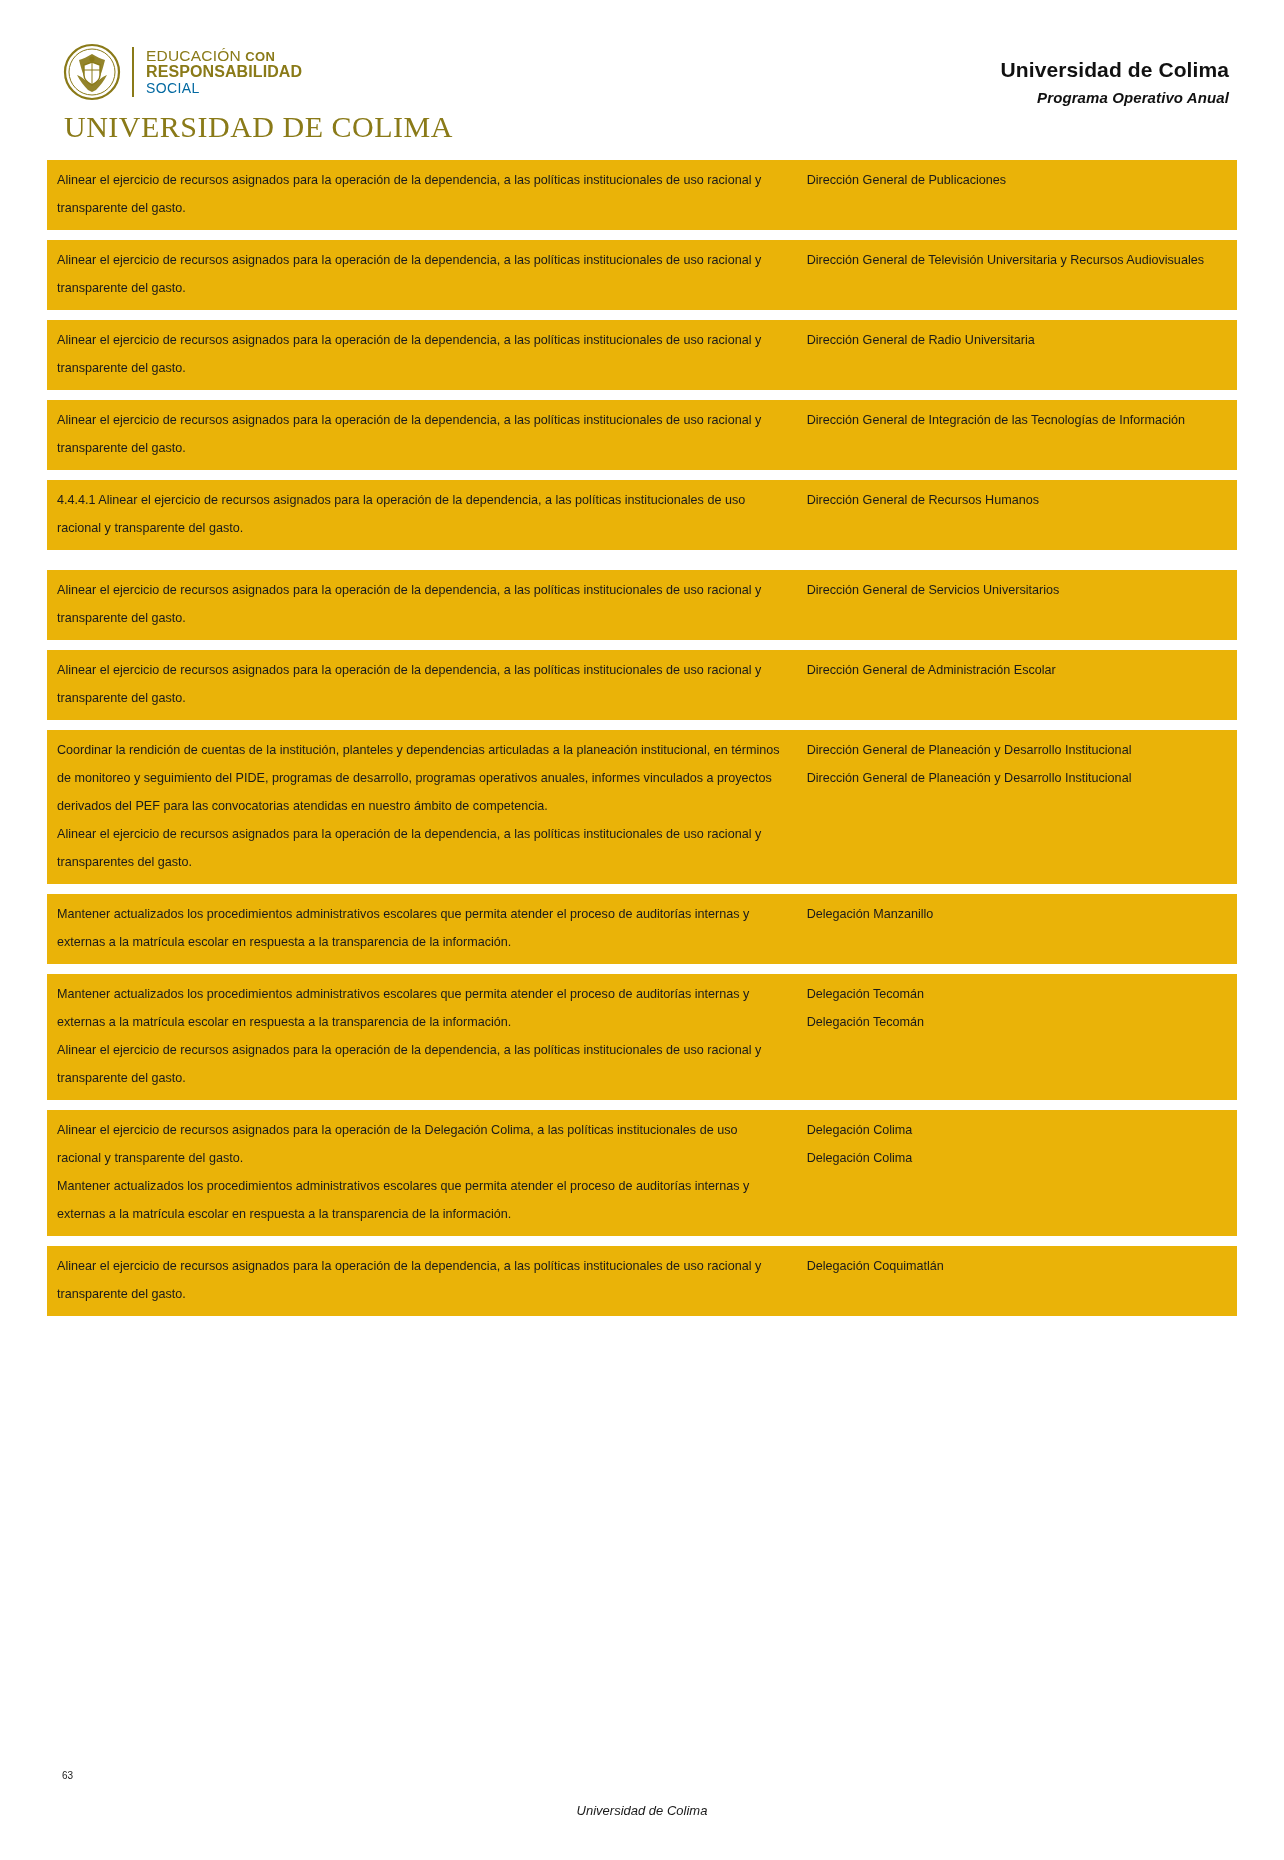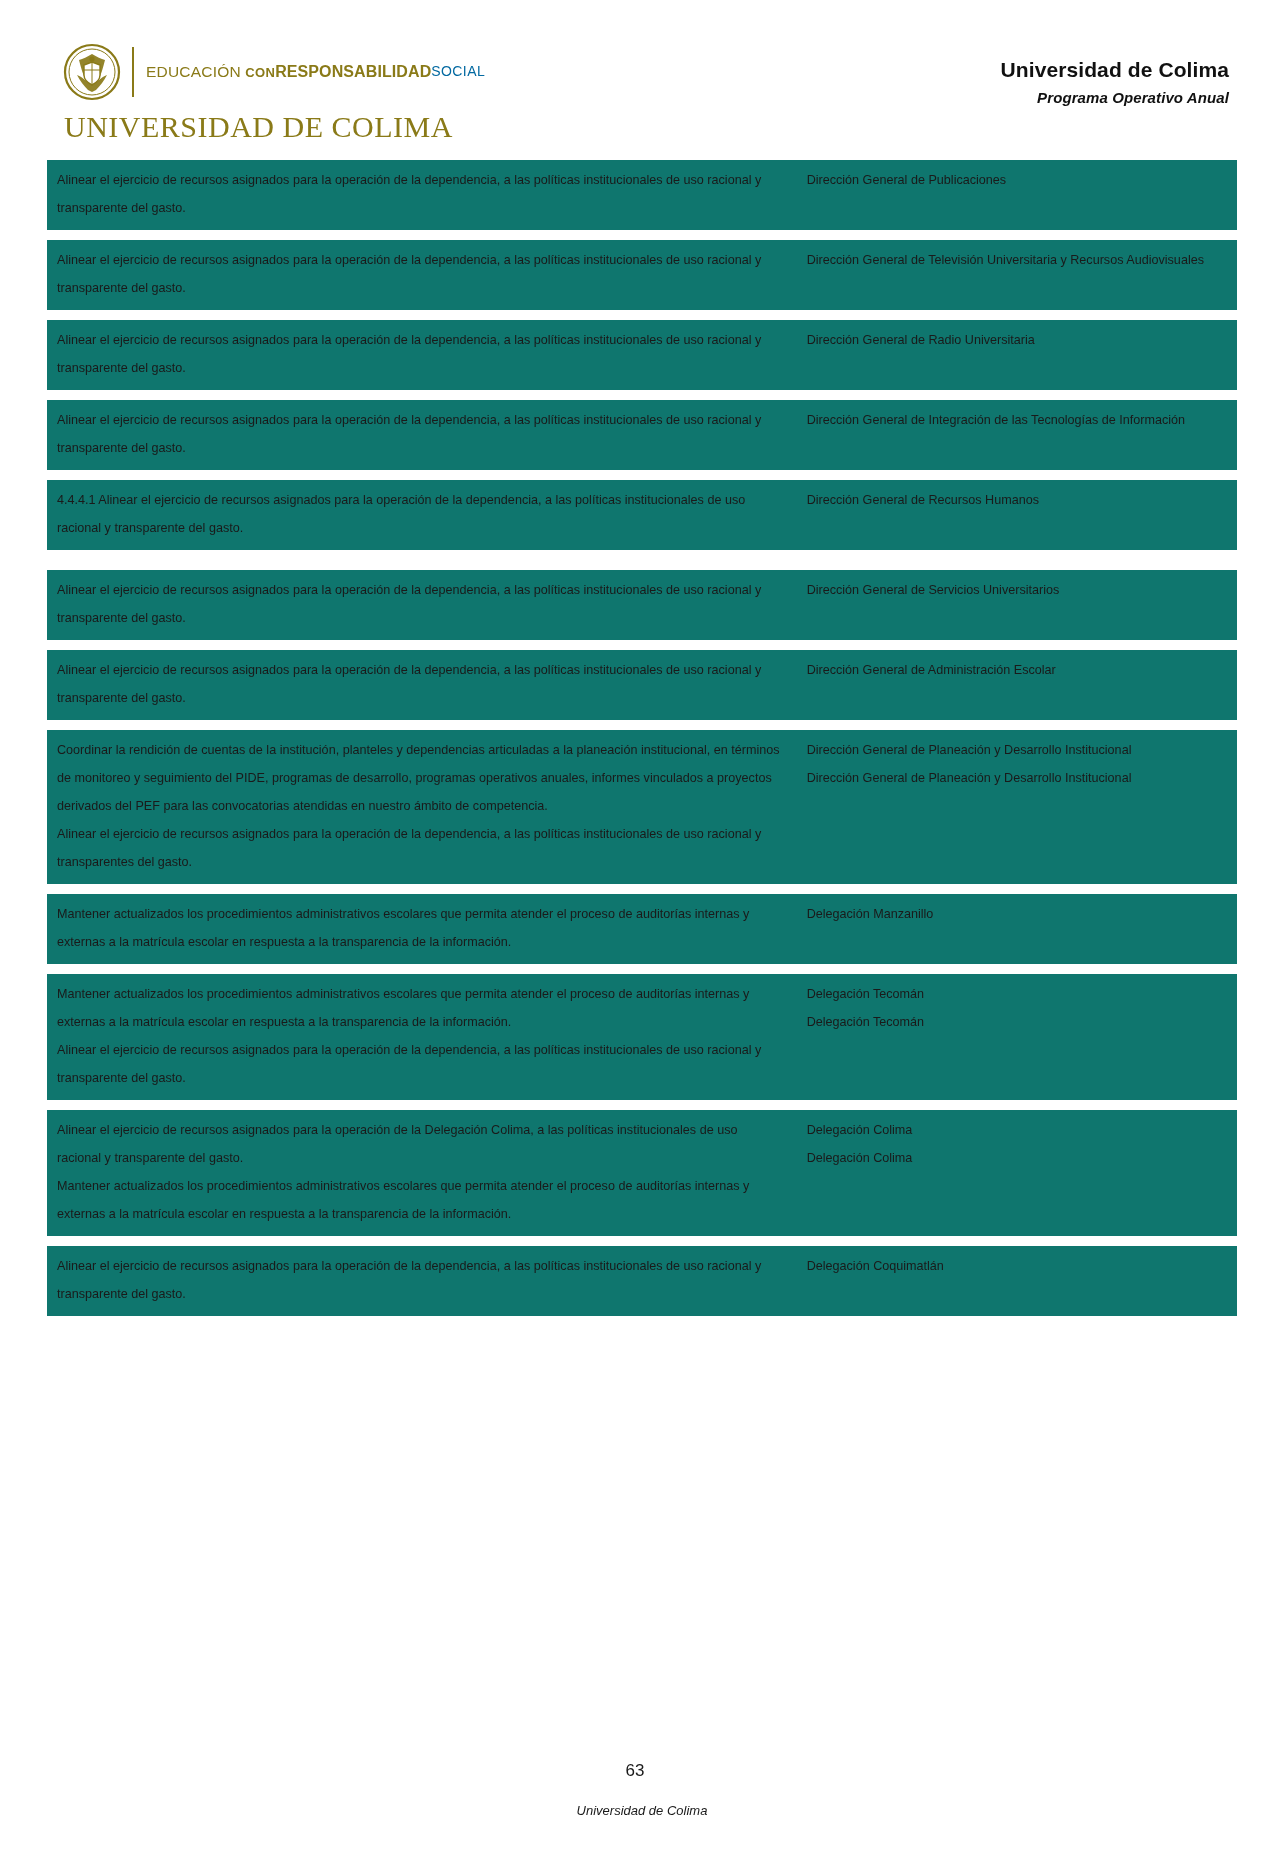--- a/index.html
+++ b/index.html
@@ -53,21 +53,21 @@
   .crest svg { display: block; }
 
   .brand-divider {
     width: 2px;
     height: 50px;
     background: #8a7a18;
     margin: 0 12px 0 10px;
   }
   .brand-tagline {
     display: flex;
-    flex-direction: row;
+    flex-direction: column;
     justify-content: center;
     line-height: 1.04;
   }
   .tag-l1 {
     font-size: 15.5px;
     letter-spacing: 0.2px;
     color: #8a7a18;
     font-weight: 400;
   }
   .tag-l1 b {
@@ -120,21 +120,21 @@
   .table-wrap {
     padding: 0 47px 0 47px;
     box-sizing: border-box;
   }
   .ptable {
     width: 100%;
     border-collapse: collapse;
     table-layout: fixed;
   }
   .ptable tr {
-    background: #0f766e;
+    background: #eab308;
   }
   .ptable tr.spacer-row {
     background: #ffffff;
   }
   .ptable td {
     vertical-align: top;
     font-size: 12.6px;
     line-height: 28px;
     color: #1a1a1a;
     padding: 6px 8px 8px 8px;
@@ -161,22 +161,22 @@
   
   .page-footer {
     position: absolute;
     left: 0;
     right: 0;
     bottom: 42px;
     padding: 0 62px;
     box-sizing: border-box;
   }
   .footer-pageno {
-    text-align: center;
-    font-size: 17px;
+    text-align: left;
+    font-size: 10px;
     color: #1a1a1a;
     margin-bottom: 22px;
     padding-right: 14px;
   }
   .footer-center {
     text-align: center;
     font-size: 13px;
     font-style: italic;
     color: #1a1a1a;
   }

